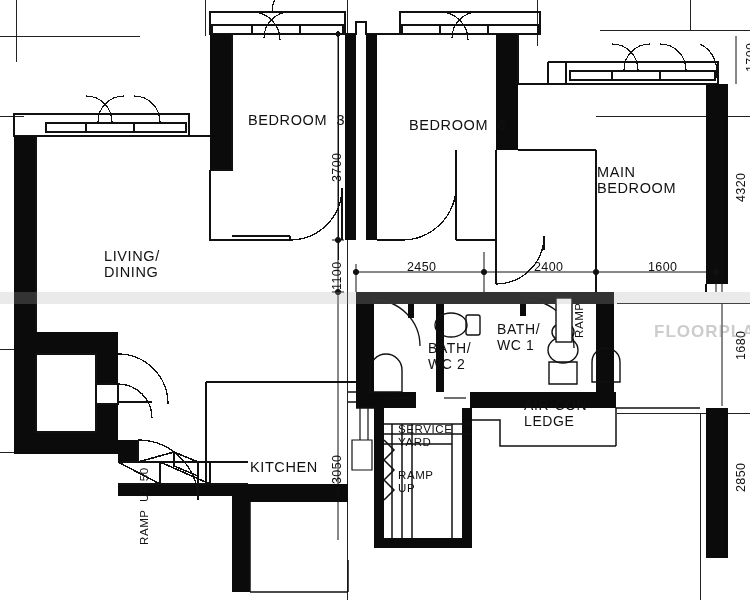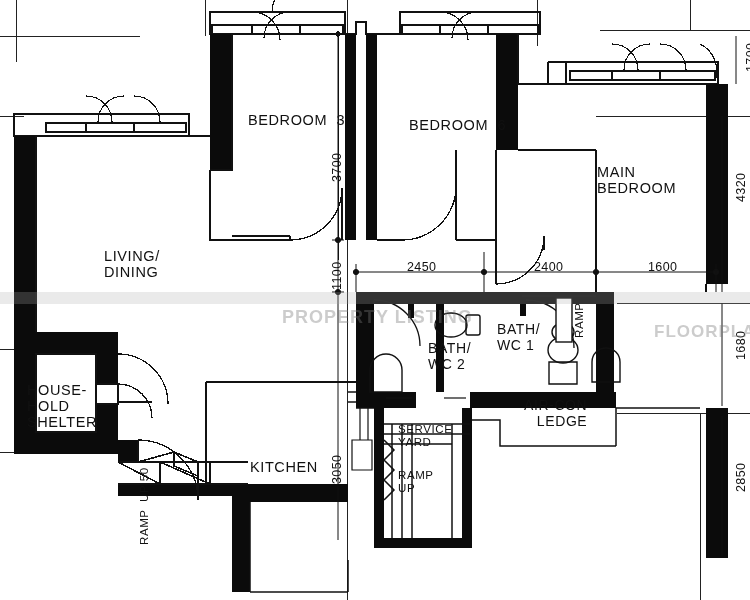--- a/index.html
+++ b/index.html
@@ -278,28 +278,25 @@
     </g>
   </svg>
 
   <div class="lbl room" style="left:248px;top:112px;">BEDROOM  3</div>
   <div class="lbl room" style="left:409px;top:117px;">BEDROOM  6</div>
   <div class="lbl room" style="left:104px;top:248px;">LIVING/
 DINING</div>
   <div class="lbl room" style="left:597px;top:164px;text-align:left;">MAIN
 BEDROOM</div>
   <div class="lbl room" style="left:250px;top:459px;text-align:center;">KITCHEN</div>
-  <div class="lbl room" style="left:27px;top:382px;">HOUSE-
-HOLD
-SHELTER</div>
   <div class="lbl room-sm" style="left:428px;top:341px;">BATH/
 WC 2</div>
   <div class="lbl room-sm" style="left:497px;top:322px;">BATH/
 WC 1</div>
-  <div class="lbl room-sm" style="left:524px;top:398px;text-align:right;">AIR-CON
+  <div class="lbl room-sm" style="left:524px;top:398px;">AIR-CON
 LEDGE</div>
   <div class="lbl room-xs" style="left:398px;top:423px;">SERVICE
 YARD</div>
   <div class="lbl room-xs" style="left:398px;top:469px;">RAMP
 UP</div>
 
   <div class="lbl room-xs rot90" style="left:138px;top:545px;">RAMP  UP 50</div>
   <div class="lbl room-xs rot90" style="left:573px;top:338px;">RAMP</div>
 
   <div class="lbl dim rot90" style="left:330px;top:182px;">3700</div>
@@ -309,17 +306,15 @@
   <div class="lbl dim" style="left:407px;top:260px;">2450</div>
   <div class="lbl dim" style="left:534px;top:260px;">2400</div>
   <div class="lbl dim" style="left:648px;top:260px;">1600</div>
 
   <div class="lbl dim rot90" style="left:744px;top:72px;">1700</div>
   <div class="lbl dim rot90" style="left:734px;top:202px;">4320</div>
   <div class="lbl dim rot90" style="left:734px;top:360px;">1680</div>
   <div class="lbl dim rot90" style="left:734px;top:492px;">2850</div>
 
   <div class="wm-band"></div>
-  <div class="wm" style="left:282px;top:308px;line-height:1.05;font-size:18px;">PROPERTY
-LISTING</div>
   <div class="wm" style="left:654px;top:322px;font-size:17px;">FLOORPLAN</div>
 
 </div>
 
 </body></html>

